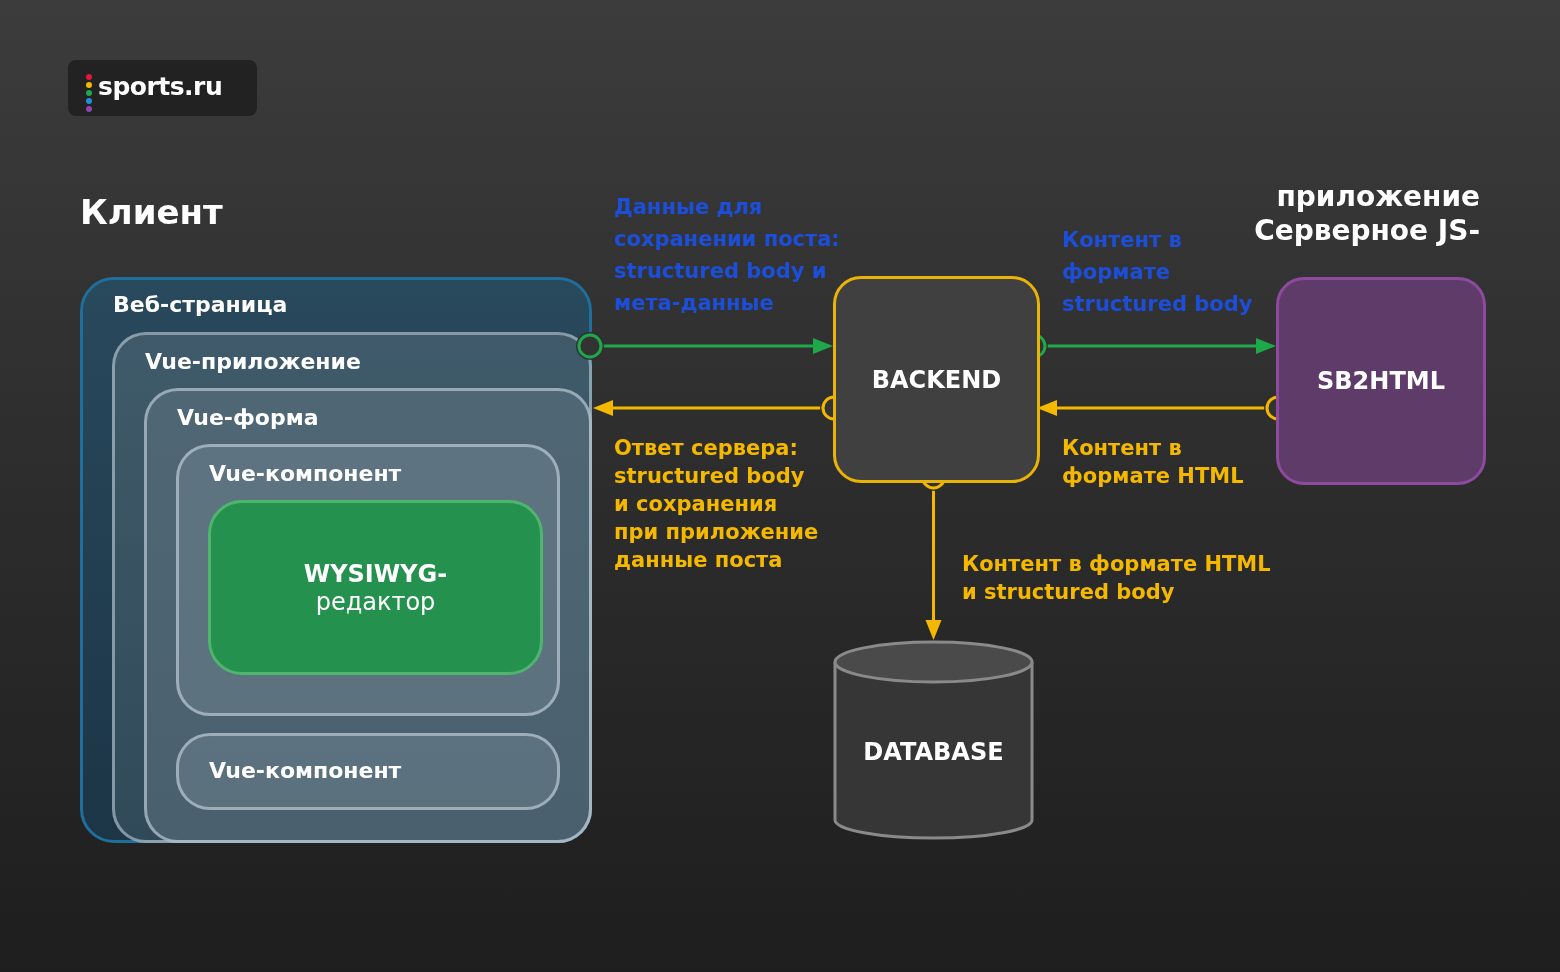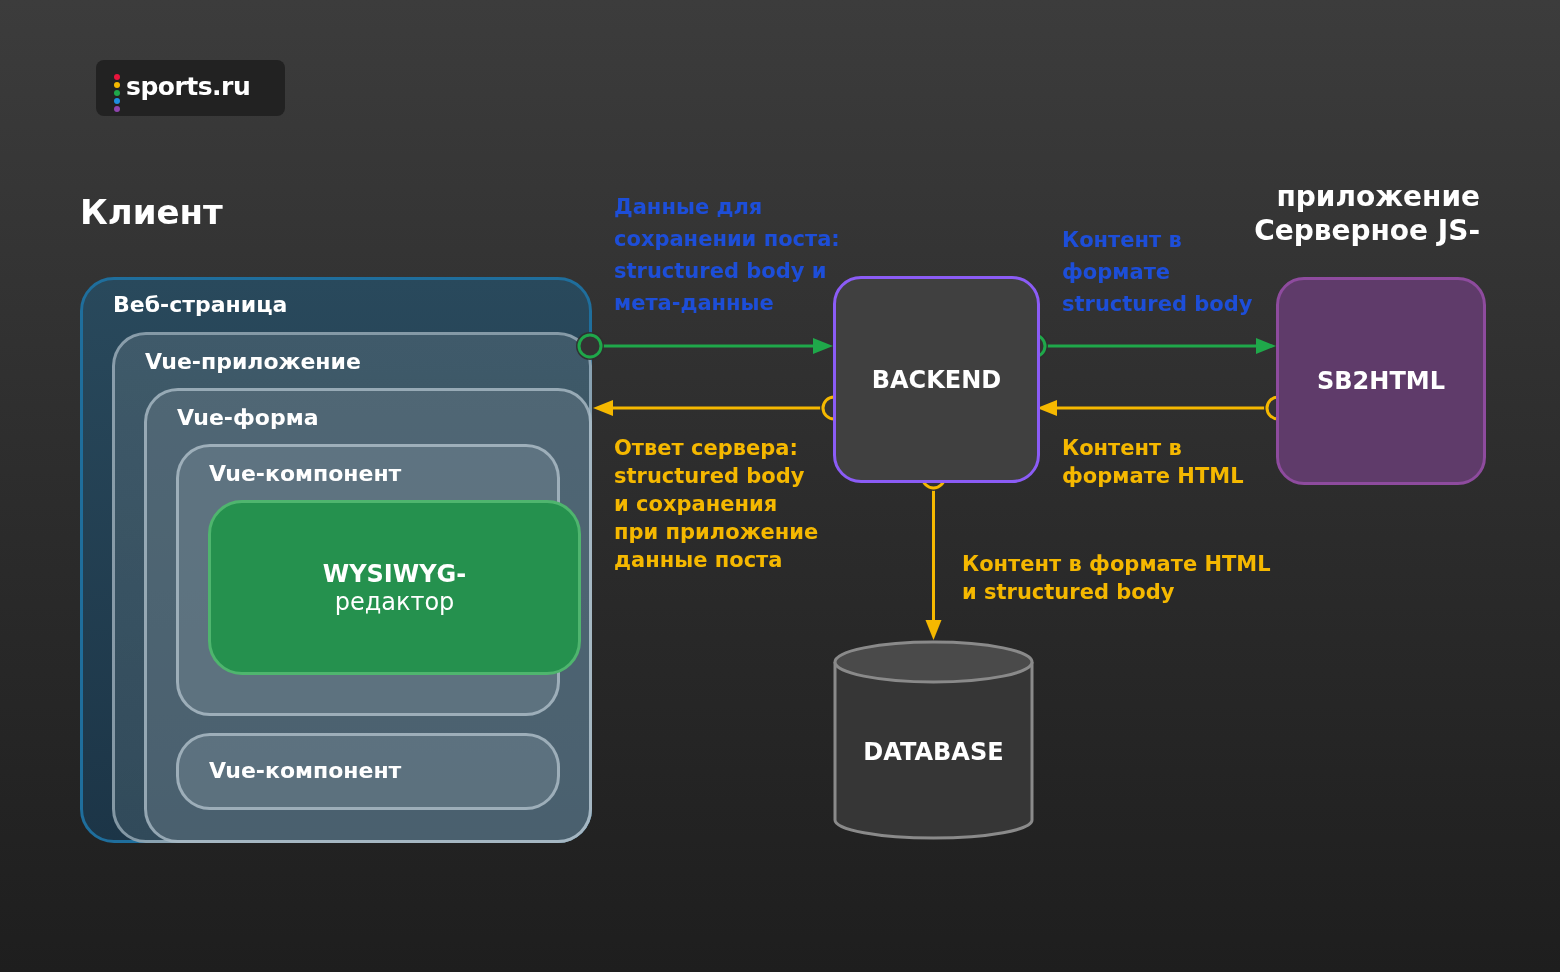--- a/index.html
+++ b/index.html
@@ -2,44 +2,44 @@
 <html><head>
 <meta charset="utf-8">
 <style>
   html, body { margin:0; padding:0; }
   body {
     width:1560px; height:972px; overflow:hidden; position:relative;
     background: linear-gradient(180deg, #3c3c3c 0%, #2e2e2e 45%, #1e1e1e 100%);
     font-family: "DejaVu Sans", sans-serif; color:#fff;
   }
   .abs { position:absolute; }
-  .logo { left:96px; top:60px; width:189px; height:56px; background:#222; border-radius:8px; }
+  .logo { left:68px; top:60px; width:189px; height:56px; background:#222; border-radius:8px; }
   .logo-dots { position:absolute; left:18px; top:14px; width:6px; }
   .logo-dots span { display:block; width:6px; height:6px; border-radius:50%; margin-bottom:2px; }
   .logo-text { position:absolute; left:30px; top:12px; font-size:25px; font-weight:bold; letter-spacing:-0.5px; color:#fff; }
   .h-client { left:80px; top:192px; font-size:34px; font-weight:bold; color:#fff; }
   .h-server { left:1200px; top:180px; width:280px; text-align:right; font-size:28px; font-weight:bold; line-height:34px; color:#fff; }
 
   .box { position:absolute; border-radius:34px; box-sizing:border-box; }
   .web { left:80px; top:277px; width:512px; height:566px; border:3px solid #1f6e9c; background: linear-gradient(180deg, #29495c 0%, #1c3547 100%); }
   .app { left:112px; top:332px; width:480px; height:511px; border:3px solid rgba(200,215,225,0.55); background: linear-gradient(180deg, rgba(70,95,110,0.8), rgba(55,80,95,0.8)); }
   .form { left:144px; top:388px; width:448px; height:455px; border:3px solid rgba(200,215,225,0.6); background: rgba(95,115,128,0.55); }
   .comp1 { left:176px; top:444px; width:384px; height:272px; border:3px solid rgba(200,215,225,0.6); background: rgba(110,130,142,0.5); }
   .comp2 { left:176px; top:733px; width:384px; height:77px; border:3px solid rgba(200,215,225,0.6); background: rgba(110,130,142,0.5); }
-  .wys { left:208px; top:500px; width:373px; height:175px; border:3px solid #4fb56e; background:#25914e; display:flex; flex-direction:column; align-items:center; justify-content:center; }
+  .wys { left:208px; top:500px; width:335px; height:175px; border:3px solid #4fb56e; background:#25914e; display:flex; flex-direction:column; align-items:center; justify-content:center; }
   .box-label { position:absolute; left:30px; font-size:22px; font-weight:bold; color:#fff; }
   .web .box-label { top:12px; }
   .app .box-label { top:14px; }
   .form .box-label { top:14px; }
   .comp1 .box-label { top:14px; }
   .comp2 .box-label { top:22px; }
   .wys-line1 { font-size:24px; font-weight:bold; }
   .wys-line2 { font-size:24px; }
 
-  .backend { left:833px; top:276px; width:201px; height:201px; border:3px solid #8b5cf6; background:#404040; border-radius:28px; display:flex; align-items:center; justify-content:center; font-size:24px; font-weight:bold; }
+  .backend { left:833px; top:276px; width:201px; height:201px; border:3px solid #eab308; background:#404040; border-radius:28px; display:flex; align-items:center; justify-content:center; font-size:24px; font-weight:bold; }
   .sb2html { left:1276px; top:277px; width:204px; height:202px; border:3px solid #8e4b9e; background:#5f3b6a; border-radius:28px; display:flex; align-items:center; justify-content:center; font-size:24px; font-weight:bold; }
   .db-label { left:833px; top:738px; width:201px; text-align:center; font-size:24px; font-weight:bold; }
 
   .lbl { position:absolute; font-size:21px; font-weight:bold; line-height:32px; }
   .green { color:#1d4ed8; }
   .yellow { color:#f5b800; }
   .lbl div { white-space:nowrap; }
   svg.overlay { position:absolute; left:0; top:0; }
 </style>
 </head>

